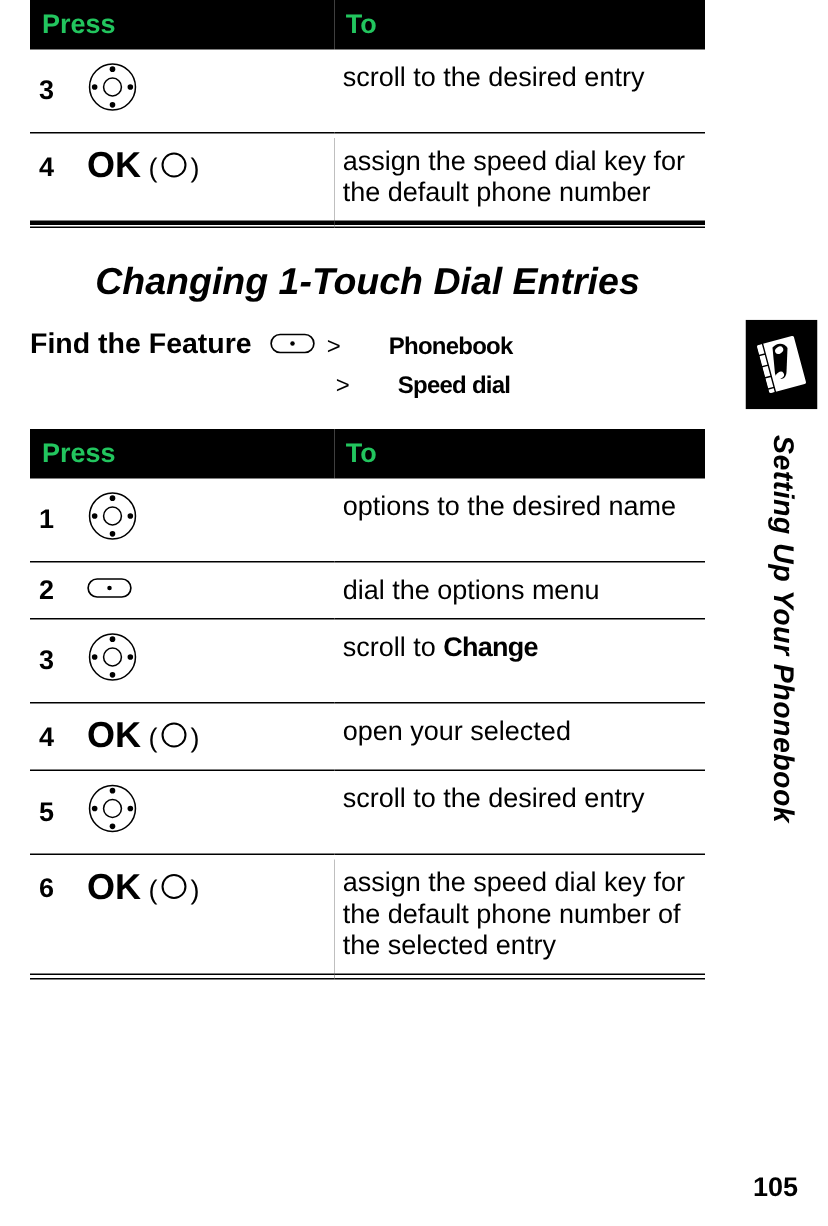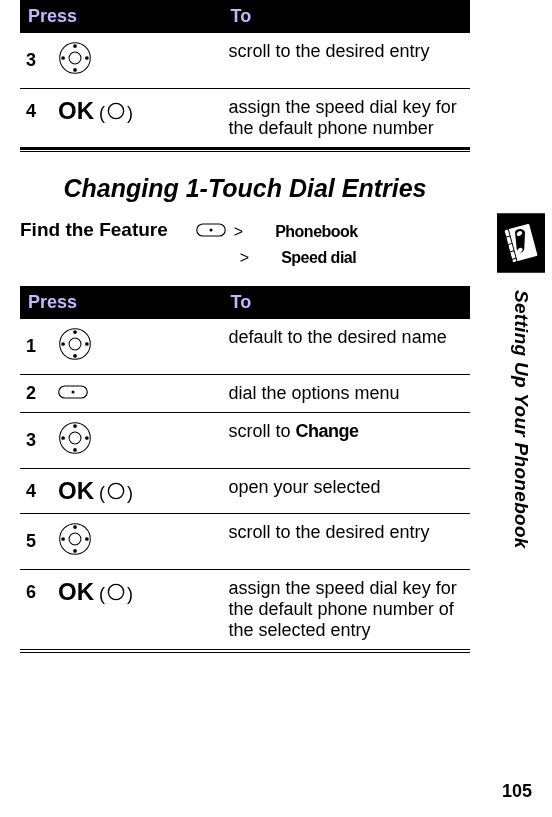--- a/index.html
+++ b/index.html
@@ -55,21 +55,21 @@
       right: 20px;
       font-weight: bold;
       font-size: 18px;
     }
     table {
       width: 100%;
       border-collapse: collapse;
     }
     thead tr {
       background: #000;
-      color: #c4b5fd;
+      color: #22c55e;
     }
     thead th {
       text-align: left;
       font-weight: bold;
       font-size: 18px;
       padding: 6px 8px;
     }
     thead th:first-child {
       width: 45%;
     }
@@ -119,21 +119,21 @@
     h2.section-heading {
       font-style: italic;
       font-weight: bold;
       font-size: 25px;
       margin: 24px 0 16px 0;
       text-align: center;
     }
     .feature-row {
       display: flex;
       margin-bottom: 16px;
-      gap: 28px;
+      gap: 12px;
     }
     .feature-label {
       font-weight: 900;
       font-size: 19px;
       font-family: Arial, sans-serif;
     }
     .feature-path {
       font-size: 16px;
       line-height: 1.6;
     }
@@ -267,21 +267,21 @@
                 <circle cx="20" cy="20" r="18" fill="none" stroke="#000" stroke-width="1.2"></circle>
                 <circle cx="20" cy="20" r="7" fill="none" stroke="#000" stroke-width="1.2"></circle>
                 <circle cx="20" cy="6" r="2.2" fill="#000"></circle>
                 <circle cx="20" cy="34" r="2.2" fill="#000"></circle>
                 <circle cx="6" cy="20" r="2.2" fill="#000"></circle>
                 <circle cx="34" cy="20" r="2.2" fill="#000"></circle>
               </svg>
             </span>
           </div>
         </td>
-        <td>default to the desired name</td>
+        <td>options to the desired name</td>
       </tr>
       <tr>
         <td>
           <div class="press-cell">
             <span class="step-num">2</span>
             <span>
               <svg class="soft-key-icon" viewBox="0 0 40 18">
                 <rect x="1" y="1" width="38" height="16" rx="8" fill="none" stroke="#000" stroke-width="1.5"></rect>
                 <circle cx="20" cy="9" r="2" fill="#000"></circle>
               </svg>

